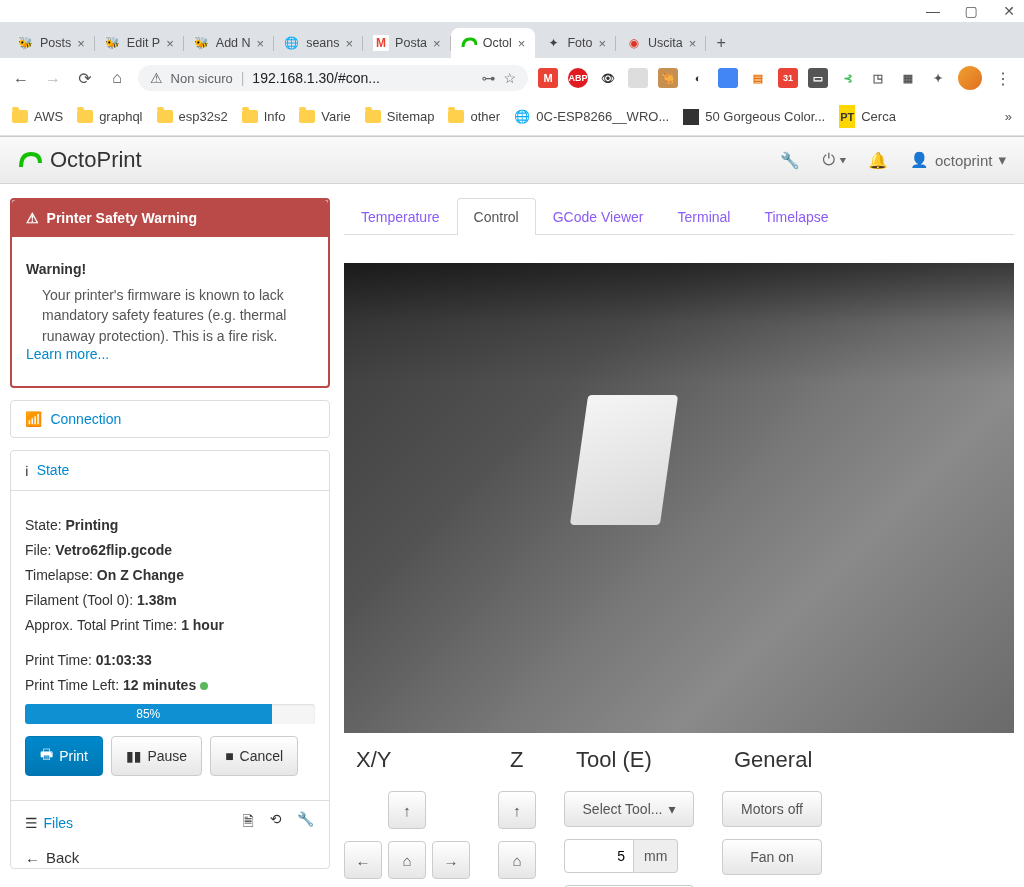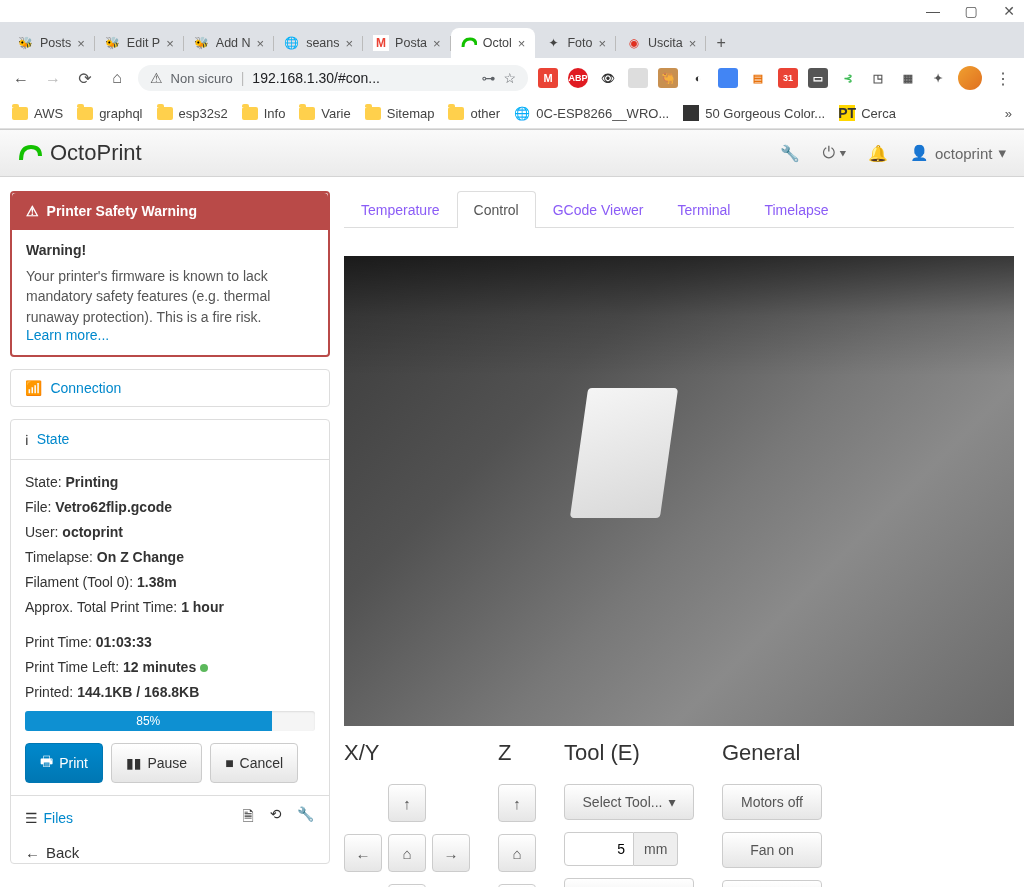--- a/index.html
+++ b/index.html
@@ -43,26 +43,26 @@
     
     
     .container { display: flex; padding: 14px 10px; gap: 14px; }
     .sidebar { width: 320px; flex-shrink: 0; }
     .main { flex: 1; min-width: 0; display: flex; flex-direction: column; gap: 14px; }
     
     .panel { border: 1px solid #ddd; border-radius: 4px; margin-bottom: 12px; background: #fff; }
     .panel-heading { padding: 10px 14px; border-bottom: 1px solid #ddd; border-radius: 4px 4px 0 0; font-weight: 600; display: flex; align-items: center; gap: 8px; }
     .panel-heading.danger { background: #b94a48; color: #fff; border-color: #b94a48; }
     .panel.danger { border: 2px solid #b94a48; }
-    .panel-body { padding: 12px 14px; }
+    .panel-body { padding: 24px 14px; }
     .panel-link { padding: 10px 14px; display: flex; align-items: center; gap: 8px; color: #08c; cursor: pointer; }
     .panel-link a { color: #08c; text-decoration: none; }
     
     .warning-title { font-weight: 700; margin-bottom: 8px; }
-    .warning-text { color: #555; line-height: 1.45; }
+    .warning-text { color: #555; line-height: 1.45; margin-left: 16px; }
     .learn-more { color: #08c; cursor: pointer; }
     
     .state-row { margin-bottom: 4px; line-height: 1.5; color: #333; }
     .state-label { color: #333; }
     .state-val { font-weight: 700; text-align: center; }
     .dot-green { display: inline-block; width: 8px; height: 8px; background: #5cb85c; border-radius: 50%; margin-left: 4px; }
     
     .progress { height: 20px; background: #f5f5f5; border-radius: 3px; overflow: hidden; margin-top: 8px; box-shadow: inset 0 1px 2px rgba(0,0,0,.1); }
     .progress-bar { height: 100%; background: #0e90d2; color: #fff; text-align: center; font-size: 12px; line-height: 20px; }
     
@@ -82,21 +82,21 @@
     .page-tabs { display: flex; border-bottom: 1px solid #ddd; }
     .ptab { padding: 10px 16px; color: #8b5cf6; cursor: pointer; border: 1px solid transparent; border-bottom: none; margin-bottom: -1px; border-radius: 4px 4px 0 0; }
     .ptab.active { color: #555; border-color: #ddd; background: #fff; }
     
     .webcam { width: 100%; height: 470px; background: linear-gradient(135deg,#3a3a3a 0%,#525252 30%,#787878 55%,#8a8a8a 70%,#6a6a6a 100%); position: relative; overflow: hidden; margin-top: 14px; }
     .webcam::after { content:""; position:absolute; left:35%; top:28%; width:90px; height:130px; background:linear-gradient(160deg,#f5f5f5,#d8d8d8); transform:skewX(-8deg); border-radius:4px; }
     .webcam::before { content:""; position:absolute; top:0; left:0; right:0; height:120px; background:linear-gradient(180deg,rgba(0,0,0,.55),rgba(0,0,0,.15),transparent); }
     
     .ctrl-row { display: flex; gap: 28px; }
     .ctrl-col { display: flex; flex-direction: column; gap: 12px; }
-    .ctrl-head { font-size: 22px; color: #333; margin-bottom: 6px; }
+    .ctrl-head { font-size: 22px; color: #333; margin-bottom: 6px; margin-left: 12px; }
     .jog { display: flex; gap: 6px; }
     .jog-btn { width: 38px; height: 38px; border: 1px solid #ccc; border-radius: 4px; background: linear-gradient(#fff,#e6e6e6); display: flex; align-items: center; justify-content: center; cursor: pointer; font-size: 15px; color: #555; }
     .jog-spacer { width: 38px; height: 38px; }
     .wide-btn { padding: 9px 14px; border: 1px solid #ccc; border-radius: 4px; background: linear-gradient(#fff,#e6e6e6); cursor: pointer; font-size: 14px; color: #555; width: 100%; text-align: center; }
     .tool-sel { display: flex; align-items: center; justify-content: center; gap: 6px; padding: 9px 10px; border: 1px solid #ccc; border-radius: 4px; background: linear-gradient(#fff,#e6e6e6); font-size: 14px; color: #555; cursor: pointer; }
     .num-input { display: flex; }
     .num-field { width: 70px; padding: 8px; border: 1px solid #ccc; border-radius: 4px 0 0 4px; text-align: right; font-size: 14px; }
     .num-unit { padding: 8px 10px; background: #eee; border: 1px solid #ccc; border-left: none; border-radius: 0 4px 4px 0; font-size: 14px; color: #555; }
     
     svg { display: block; }
@@ -221,21 +221,21 @@
       </div>
     <div class="bm">
         <span style="color:#777">🌐</span>
         <span>0C-ESP8266__WRO...</span>
       </div>
     <div class="bm">
         <span style="width:16px;height:16px;background:#333"></span>
         <span>50 Gorgeous Color...</span>
       </div>
     <div class="bm">
-        <span style="width:16px;height:16px;background:#ffd700;display:flex;align-items:center;justify-content:center;font-size:14px;font-weight:bold;color:#333">PT</span>
+        <span style="width:16px;height:23px;background:#ffd700;display:flex;align-items:center;justify-content:center;font-size:11px;font-weight:bold;color:#333">PT</span>
         <span>Cerca</span>
       </div>
     <span style="flex:1"></span>
     <span style="color:#555">»</span>
   </div>
 </div>
 
 <div class="navbar">
   <div class="brand">
     <svg class="brand-icon" viewBox="0 0 24 24">
@@ -278,28 +278,26 @@
     </div>
 
     <div class="panel">
       <div class="panel-link" style="border-bottom:1px solid #ddd">
         <span style="color:#333">ℹ</span>
         <a>State</a>
       </div>
       <div class="panel-body">
         <div class="state-row"><span class="state-label">State:</span> <span class="state-val">Printing</span></div>
         <div class="state-row"><span class="state-label">File:</span> <span class="state-val">Vetro62flip.gcode</span></div>
-        <div class="state-row"><span class="state-label">User:</span> <span class="state-val">octoprint</span></div>
         <div class="state-row"><span class="state-label">Timelapse:</span> <span class="state-val">On Z Change</span></div>
         <div class="state-row"><span class="state-label">Filament (Tool 0):</span> <span class="state-val">1.38m</span></div>
         <div class="state-row"><span class="state-label">Approx. Total Print Time:</span> <span class="state-val">1 hour</span></div>
         <div style="height:10px"></div>
         <div class="state-row"><span class="state-label">Print Time:</span> <span class="state-val">01:03:33</span></div>
         <div class="state-row"><span class="state-label">Print Time Left:</span> <span class="state-val">12 minutes</span><span class="dot-green"></span></div>
-        <div class="state-row"><span class="state-label">Printed:</span> <span class="state-val">144.1KB / 168.8KB</span></div>
         <div class="progress">
           <div class="progress-bar" style="width:85%">85%</div>
         </div>
         <div class="btn-row">
           <button class="btn btn-primary">
               <span>🖶</span>
               <span>Print</span>
             </button>
           <button class="btn btn-def">
               <span>▮▮</span>

